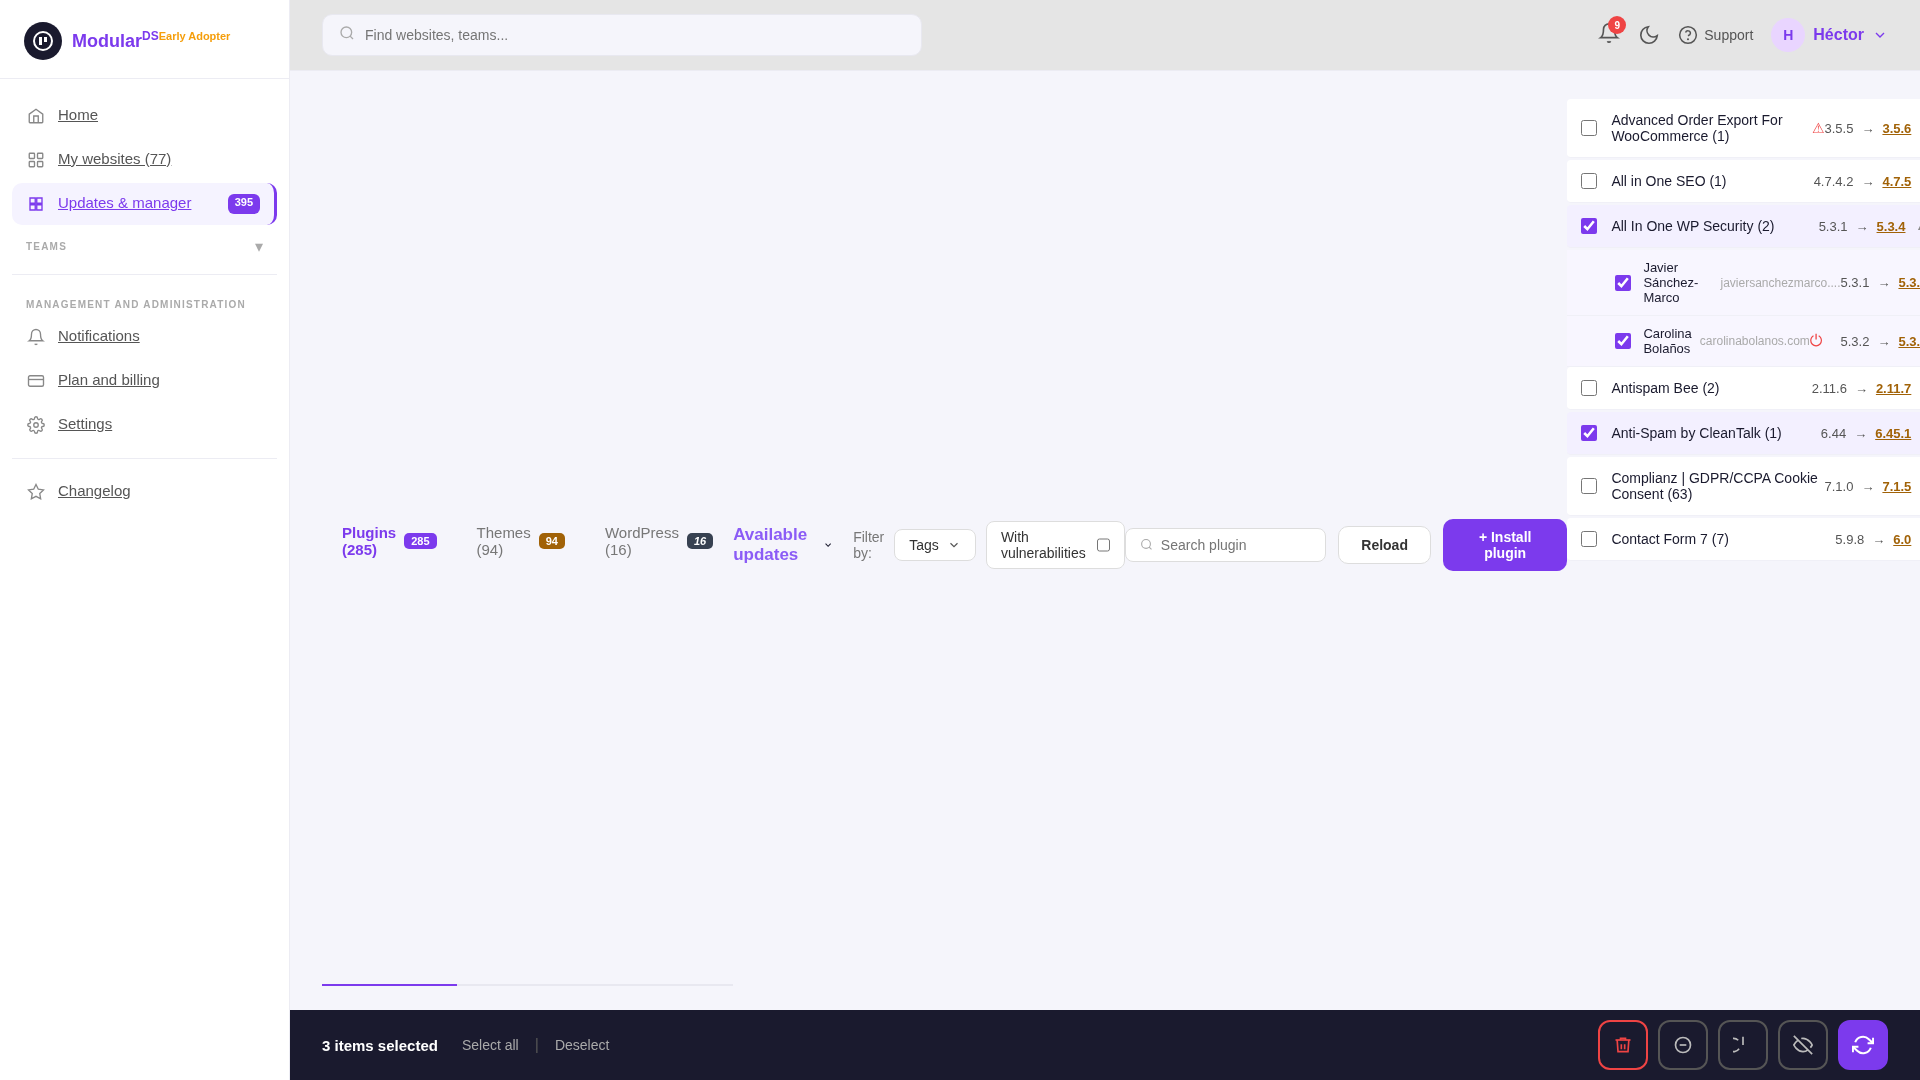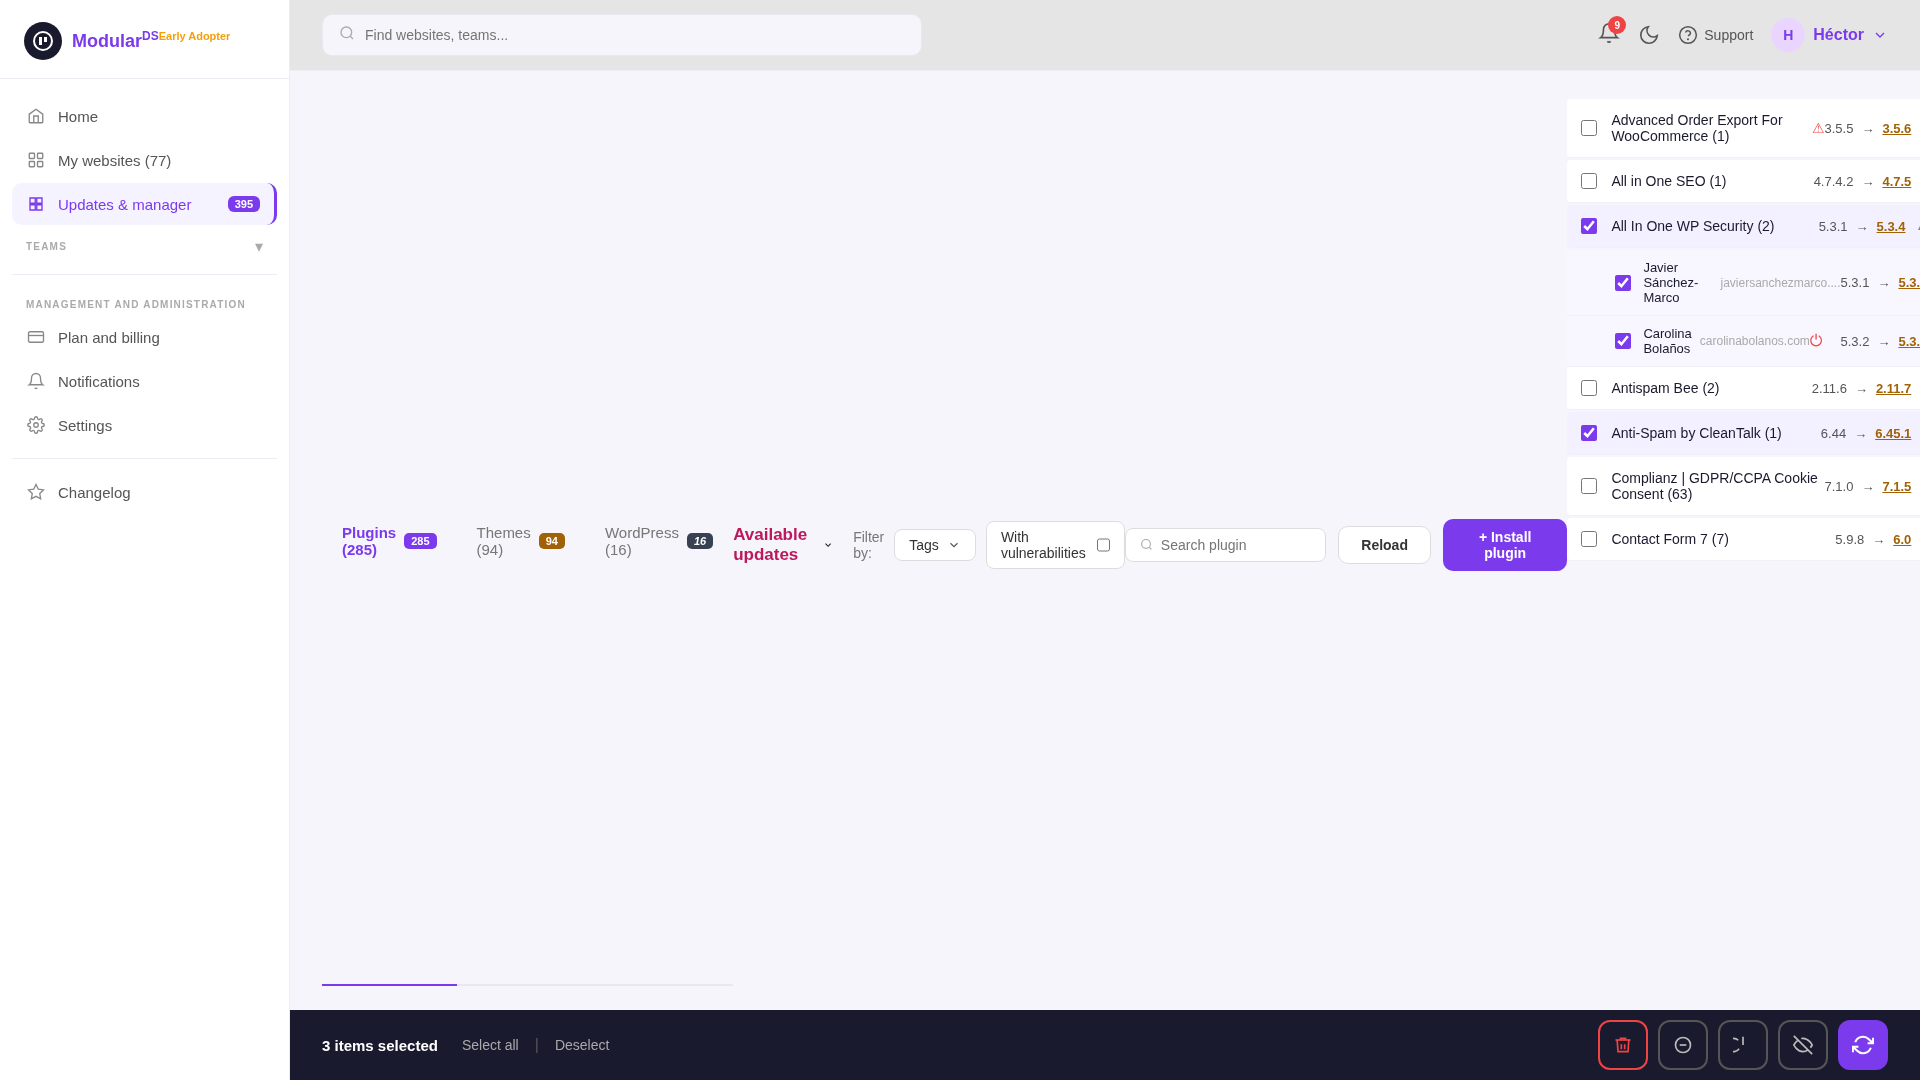--- a/index.html
+++ b/index.html
@@ -30,24 +30,24 @@
       display: flex; align-items: center; justify-content: center;
       color: #fff; font-weight: 700; font-size: 14px;
     }
     .logo-text { display: flex; flex-direction: row; }
     .logo-name { font-weight: 700; font-size: 18px; color: #1a1a2e; line-height: 1.1; }
     .logo-name span { color: #7c3aed; }
     .logo-sub { font-size: 11px; color: #f59e0b; font-weight: 600; }
 
     .sidebar-nav { padding: 16px 12px; flex: 1; }
     .nav-item {
-      display: flex; align-items: center; gap: 12px;
+      display: flex; gap: 12px;
       padding: 11px 14px; border-radius: 10px;
       cursor: pointer; color: #555; font-size: 15px; font-weight: 500;
-      margin-bottom: 2px; position: relative;
+      margin-bottom: 2px; position: relative; text-decoration: underline;
     }
     .nav-item.active { background: #f5f3ff; color: #7c3aed; border-right: 3px solid #7c3aed; }
     .nav-item .nav-badge {
       background: #7c3aed; color: #fff; font-size: 11px; font-weight: 700;
       padding: 2px 7px; border-radius: 6px; margin-left: auto;
     }
     .nav-icon { width: 20px; height: 20px; display: flex; align-items: center; justify-content: center; }
 
     .sidebar-section-label {
       font-size: 10px; font-weight: 700; color: #aaa; letter-spacing: 1.2px;
@@ -120,21 +120,21 @@
     .tab-badge.dark { background: #374151; font-style: italic; }
 
     
     .toolbar {
       display: flex; align-items: center; justify-content: space-between;
       margin-bottom: 20px;
     }
     .toolbar-left { display: flex; align-items: center; gap: 16px; }
     .available-updates {
       display: flex; align-items: center; gap: 8px;
-      font-size: 17px; font-weight: 600; color: #be185d; cursor: pointer;
+      font-size: 17px; font-weight: 600; color: #8b5cf6; cursor: pointer;
     }
     .filter-row { display: flex; align-items: center; gap: 10px; }
     .filter-label { font-size: 14px; color: #777; font-weight: 500; }
     .tags-dropdown {
       display: flex; align-items: center; gap: 8px;
       border: 1px solid #ddd; border-radius: 8px;
       padding: 7px 14px; cursor: pointer; background: #fff; font-size: 14px; color: #333;
     }
     .vuln-filter {
       display: flex; align-items: center; gap: 8px;
@@ -259,34 +259,34 @@
       <span style="color:#aaa;">▾</span>
     </div>
 
     <div style="height:1px;background:#ececf3;margin:8px 0;"></div>
 
     <div class="sidebar-section-label">MANAGEMENT AND ADMINISTRATION</div>
 
     <div class="nav-item">
       <span class="nav-icon">
         <svg width="18" height="18" fill="none" stroke="#888" stroke-width="1.8" viewBox="0 0 24 24">
+            <path d="M18 8A6 6 0 006 8c0 7-3 9-3 9h18s-3-2-3-9"></path>
+            <path d="M13.73 21a2 2 0 01-3.46 0"></path>
+          </svg>
+      </span>
+      <span>Notifications</span>
+    </div>
+    <div class="nav-item">
+      <span class="nav-icon">
+        <svg width="18" height="18" fill="none" stroke="#888" stroke-width="1.8" viewBox="0 0 24 24">
             <rect x="2" y="5" width="20" height="14" rx="2"></rect>
             <path d="M2 10h20"></path>
           </svg>
       </span>
       <span>Plan and billing</span>
-    </div>
-    <div class="nav-item">
-      <span class="nav-icon">
-        <svg width="18" height="18" fill="none" stroke="#888" stroke-width="1.8" viewBox="0 0 24 24">
-            <path d="M18 8A6 6 0 006 8c0 7-3 9-3 9h18s-3-2-3-9"></path>
-            <path d="M13.73 21a2 2 0 01-3.46 0"></path>
-          </svg>
-      </span>
-      <span>Notifications</span>
     </div>
     <div class="nav-item">
       <span class="nav-icon">
         <svg width="18" height="18" fill="none" stroke="#888" stroke-width="1.8" viewBox="0 0 24 24">
             <circle cx="12" cy="12" r="3"></circle>
             <path d="M19.4 15a1.65 1.65 0 00.33 1.82l.06.06a2 2 0 010 2.83 2 2 0 01-2.83 0l-.06-.06a1.65 1.65 0 00-1.82-.33 1.65 1.65 0 00-1 1.51V21a2 2 0 01-4 0v-.09A1.65 1.65 0 009 19.4a1.65 1.65 0 00-1.82.33l-.06.06a2 2 0 01-2.83-2.83l.06-.06A1.65 1.65 0 004.68 15a1.65 1.65 0 00-1.51-1H3a2 2 0 010-4h.09A1.65 1.65 0 004.6 9a1.65 1.65 0 00-.33-1.82l-.06-.06a2 2 0 012.83-2.83l.06.06A1.65 1.65 0 009 4.68a1.65 1.65 0 001-1.51V3a2 2 0 014 0v.09a1.65 1.65 0 001 1.51 1.65 1.65 0 001.82-.33l.06-.06a2 2 0 012.83 2.83l-.06.06A1.65 1.65 0 0019.4 9a1.65 1.65 0 001.51 1H21a2 2 0 010 4h-.09a1.65 1.65 0 00-1.51 1z"></path>
           </svg>
       </span>
       <span>Settings</span>
     </div>

